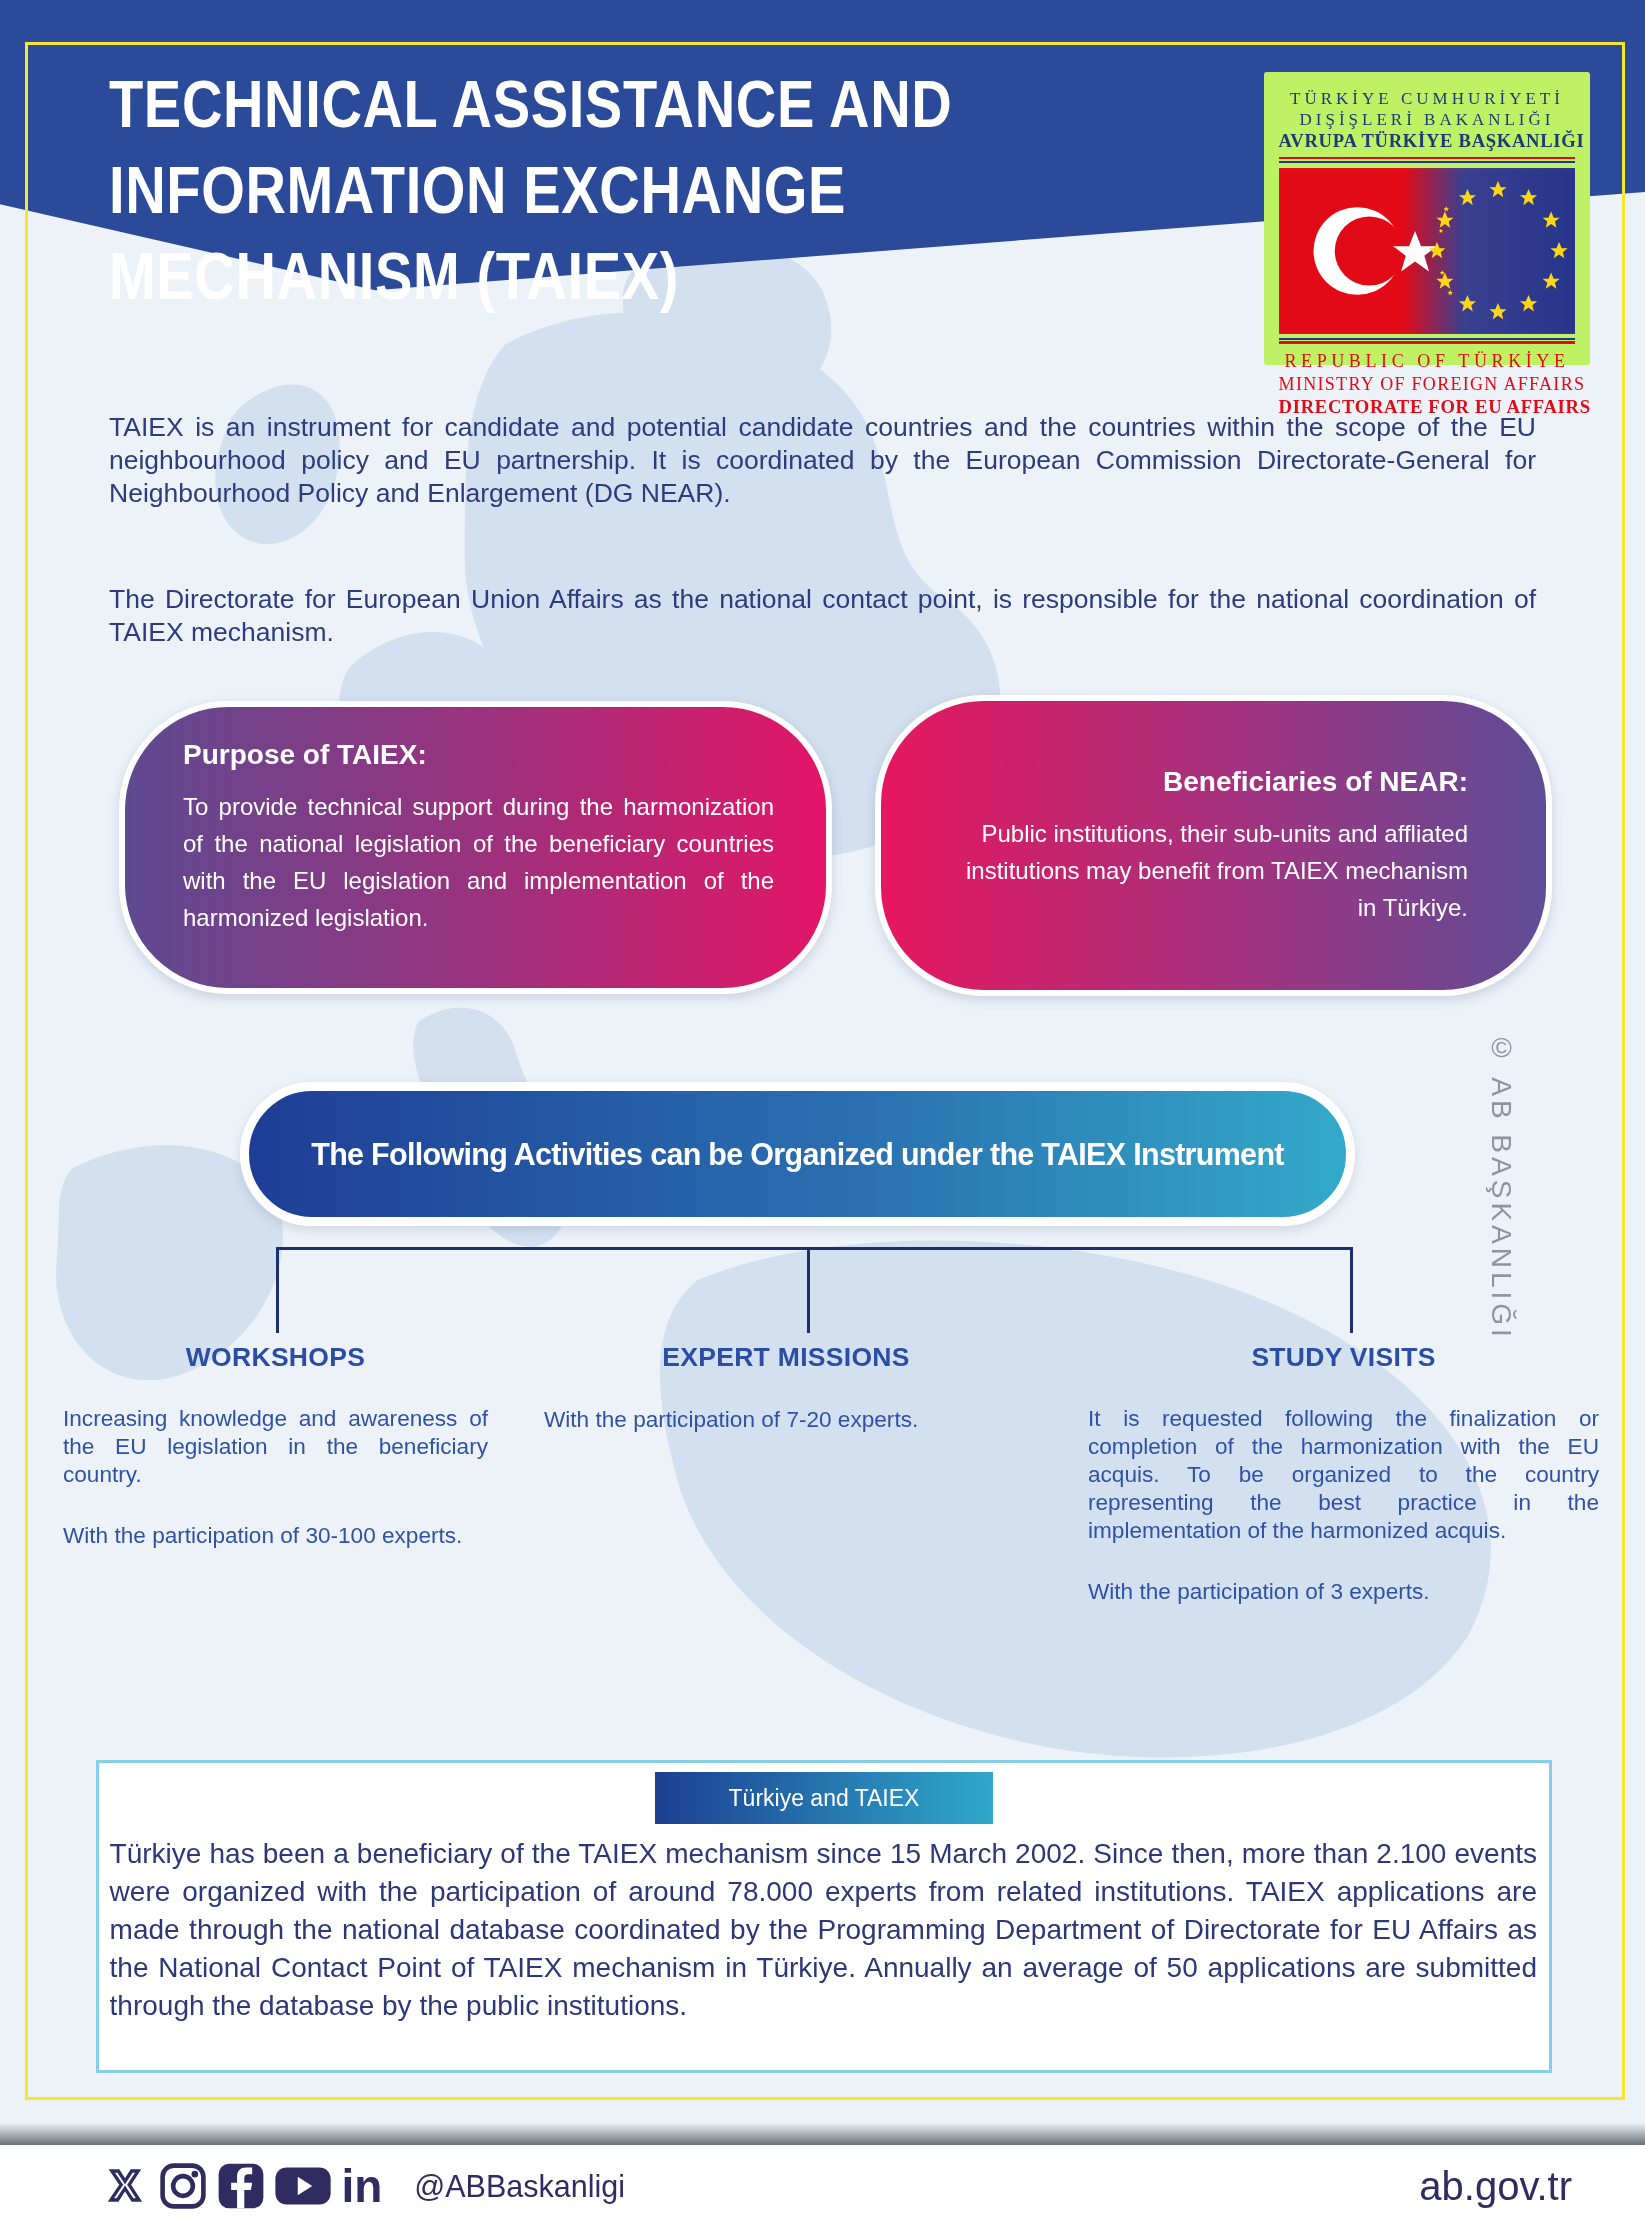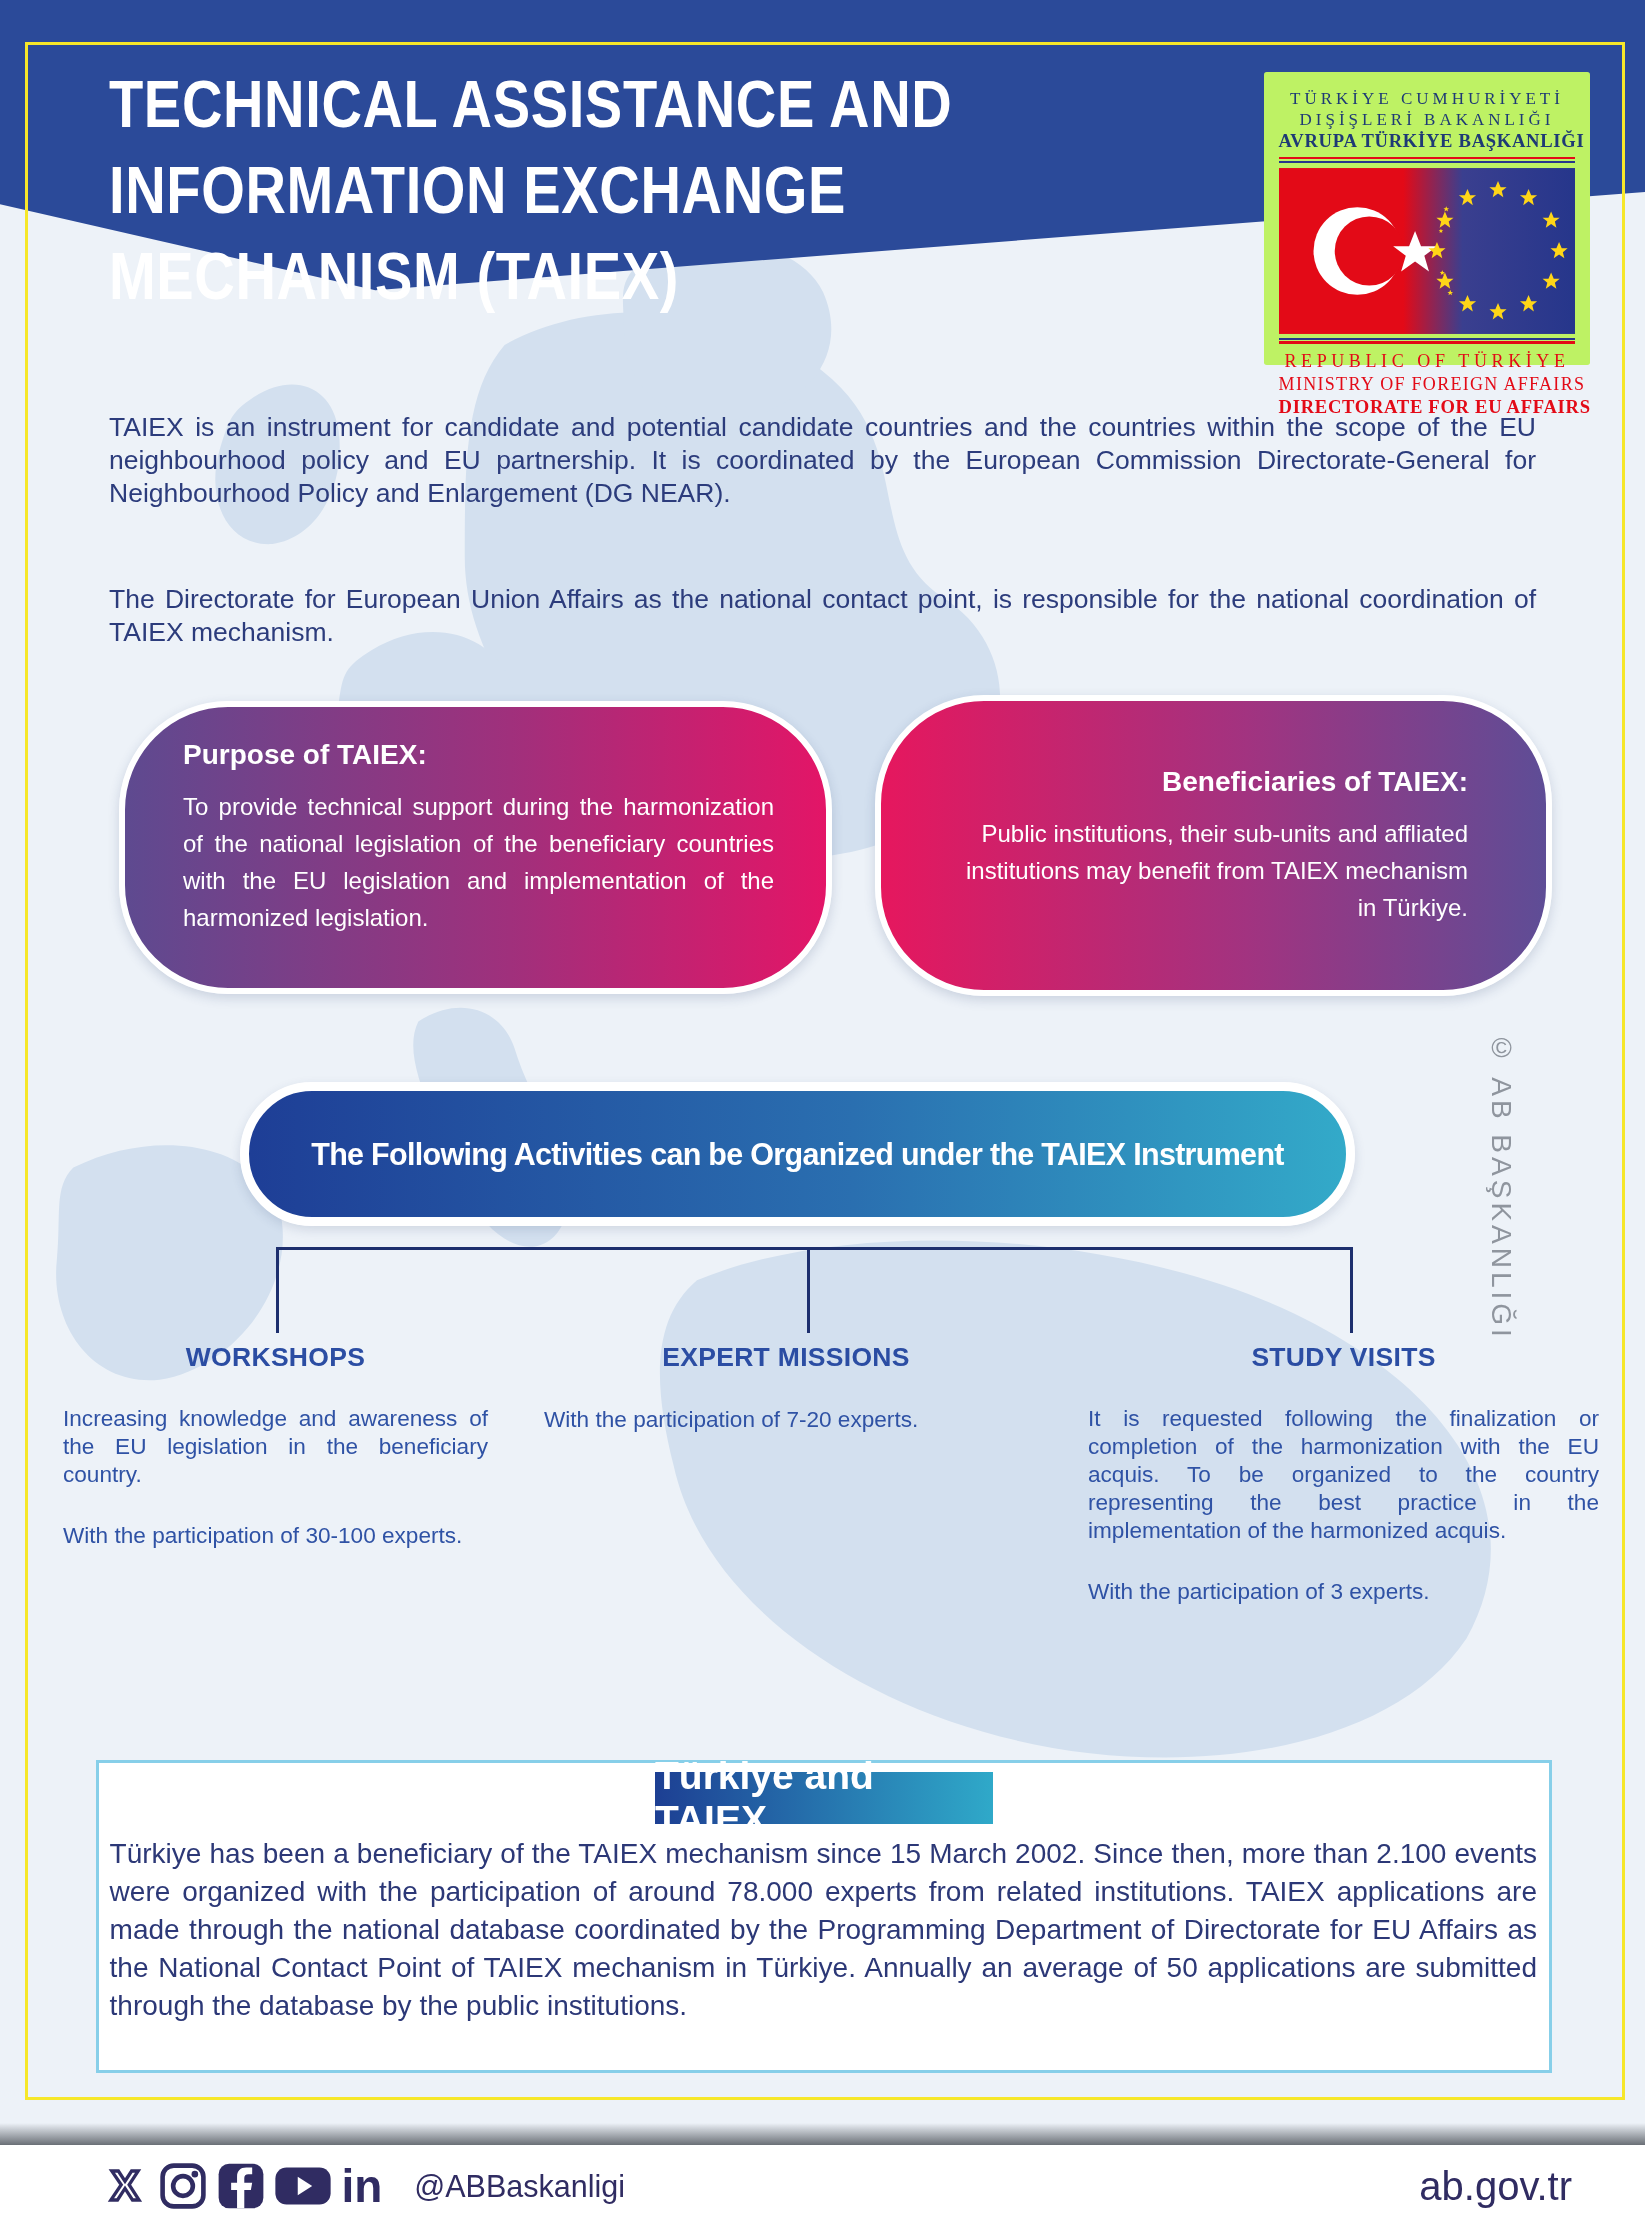--- a/index.html
+++ b/index.html
@@ -87,21 +87,21 @@
   
   #turkiye-box{
     position:absolute;left:96px;top:1760px;width:1456px;height:313px;z-index:3;
     background:#ffffff;border:3.3px solid #87cfe9;box-sizing:border-box;
   }
   #turkiye-chip{
     width:338px;height:52px;margin:9.3px auto 0 auto;
     background:linear-gradient(90deg,#1d3f93 0%,#2fa9c9 100%);
     display:flex;align-items:center;justify-content:center;
   }
-  #turkiye-chip span{color:#fff;font-size:39px;font-weight:bold;}
+  #turkiye-chip span{color:#fff;font-size:23px;font-weight:normal;}
   #turkiye-body{margin:10.6px 12px 0 10.6px;color:#2c3877;font-size:28px;line-height:38px;text-align:justify;}
   
   #copyright-vertical{
     position:absolute;left:1485px;top:1032px;z-index:3;color:#8f959e;
     writing-mode:vertical-rl;font-size:28px;letter-spacing:4px;white-space:nowrap;
   }
   
   #footer-shadow{position:absolute;left:0;top:2123px;width:1646px;height:22px;z-index:4;
     background:linear-gradient(to bottom,rgba(238,242,248,0),#6a6f76);}
   #footer{
@@ -192,21 +192,21 @@
 
   <p class="intro" id="intro-p1">TAIEX is an instrument for candidate and potential candidate countries and the countries within the scope of the EU neighbourhood policy and EU partnership. It is coordinated by the European Commission Directorate-General for Neighbourhood Policy and Enlargement (DG NEAR).</p>
   <p class="intro" id="intro-p2">The Directorate for European Union Affairs as the national contact point, is responsible for the national coordination of TAIEX mechanism.</p>
 
   <div class="pill" id="purpose-box">
     <p class="pill-title">Purpose of TAIEX:</p>
     <p class="pill-body">To provide technical support during the harmonization of the national legislation of the beneficiary countries with the EU legislation and implementation of the harmonized legislation.</p>
   </div>
 
   <div class="pill" id="beneficiaries-box">
-    <p class="pill-title">Beneficiaries of TAIEX:</p>
+    <p class="pill-title">Beneficiaries of NEAR:</p>
     <p class="pill-body">Public institutions, their sub-units and affliated institutions may benefit from TAIEX mechanism in Türkiye.</p>
   </div>
 
   <div id="activities-banner">
     <span>The Following Activities can be Organized under the TAIEX Instrument</span>
   </div>
 
   <div class="conn" id="conn-h"></div>
   <div class="conn conn-v" id="conn-v1"></div>
   <div class="conn conn-v" id="conn-v2"></div>

